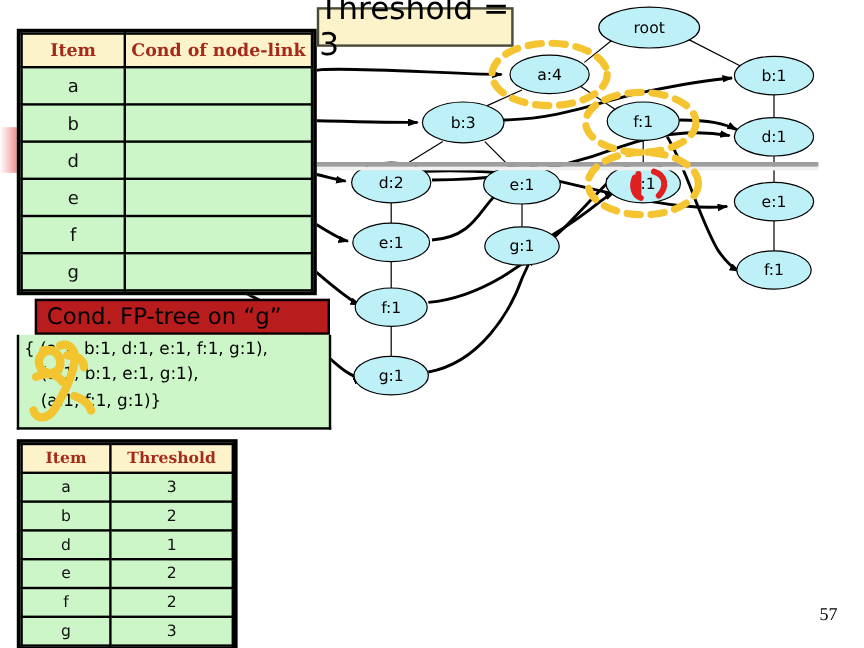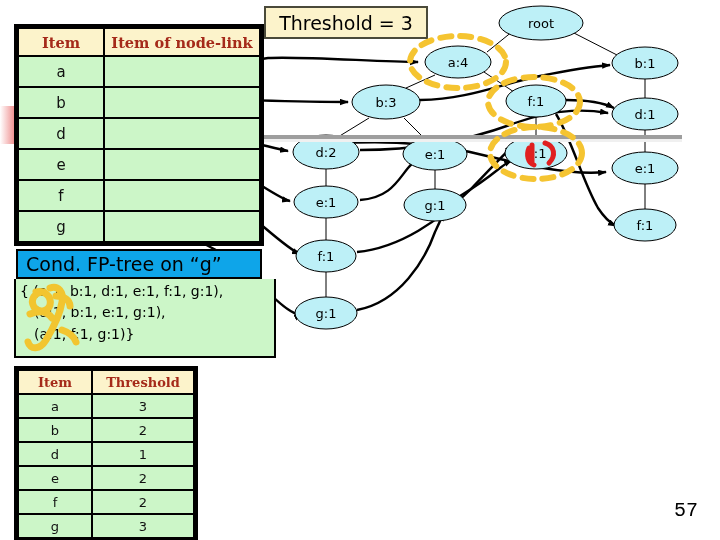--- a/index.html
+++ b/index.html
@@ -75,23 +75,23 @@
     color: #a52a1a;
     font-weight: bold;
     font-family: "DejaVu Serif", serif;
     font-size: 13px;
     height: 22px;
   }
   #freq-table th.col-item, #freq-table td.col-item { width: 72px; }
 
   
   #cond-title {
-    position: absolute; left: 16px; top: 249px;
+    position: absolute; left: 29px; top: 249px;
     width: 246px; height: 30px;
-    background: #0ea5e9;
+    background: #b91c1c;
     border: 2px solid #000;
     box-sizing: border-box;
     display: flex; align-items: center;
     padding-left: 8px;
     font-size: 19px; color: #000;
     z-index: 6;
   }
   #cond-itemsets {
     position: absolute; left: 14px; top: 279px;
     width: 262px; height: 79px;
@@ -108,21 +108,21 @@
   #cond-itemsets .ln.l2, #cond-itemsets .ln.l3 { padding-left: 14px; }
 
   
   #threshold-box {
     position: absolute; left: 264px; top: 6px;
     width: 164px; height: 33px;
     background: #fcf3cb;
     border: 2px solid #4a4a3a;
     box-sizing: border-box;
     display: flex; align-items: center; justify-content: center;
-    font-size: 19px; color: #000;
+    font-size: 26px; color: #000;
     z-index: 7;
   }
 
   
   svg.layer {
     position: absolute; left: 0; top: 0;
     width: 720px; height: 540px;
     overflow: visible;
   }
   #tree-layer { z-index: 3; }
@@ -157,22 +157,22 @@
   #gray-rule2 {
     position: absolute; left: 252px; top: 139px;
     width: 430px; height: 3px;
     background: #f0f0f0;
     z-index: 4;
   }
 
   
   #page-number {
     position: absolute; right: 22px; bottom: 18px;
-    font-size: 20px; color: #000;
-    font-family: Liberation Mono, monospace;
+    font-size: 15px; color: #000;
+    font-family: Liberation Serif, serif;
     z-index: 9;
   }
 </style>
 </head>
 <body>
 
 <div class="slide">
 
   <div id="left-smudge"></div>
 
@@ -312,21 +312,21 @@
 
   <div id="threshold-box">
     <span>Threshold = 3</span>
   </div>
 
   <div id="header-table">
     <table>
       <thead>
         <tr>
           <th class="col-item">Item</th>
-          <th class="col-link">Item of node-link</th>
+          <th class="col-link">Cond of node-link</th>
         </tr>
       </thead>
       <tbody id="header-table-body">
       <tr>
             <td class="col-item">a</td>
             <td class="col-link"></td>
           </tr>
           <tr>
             <td class="col-item">b</td>
             <td class="col-link"></td>

